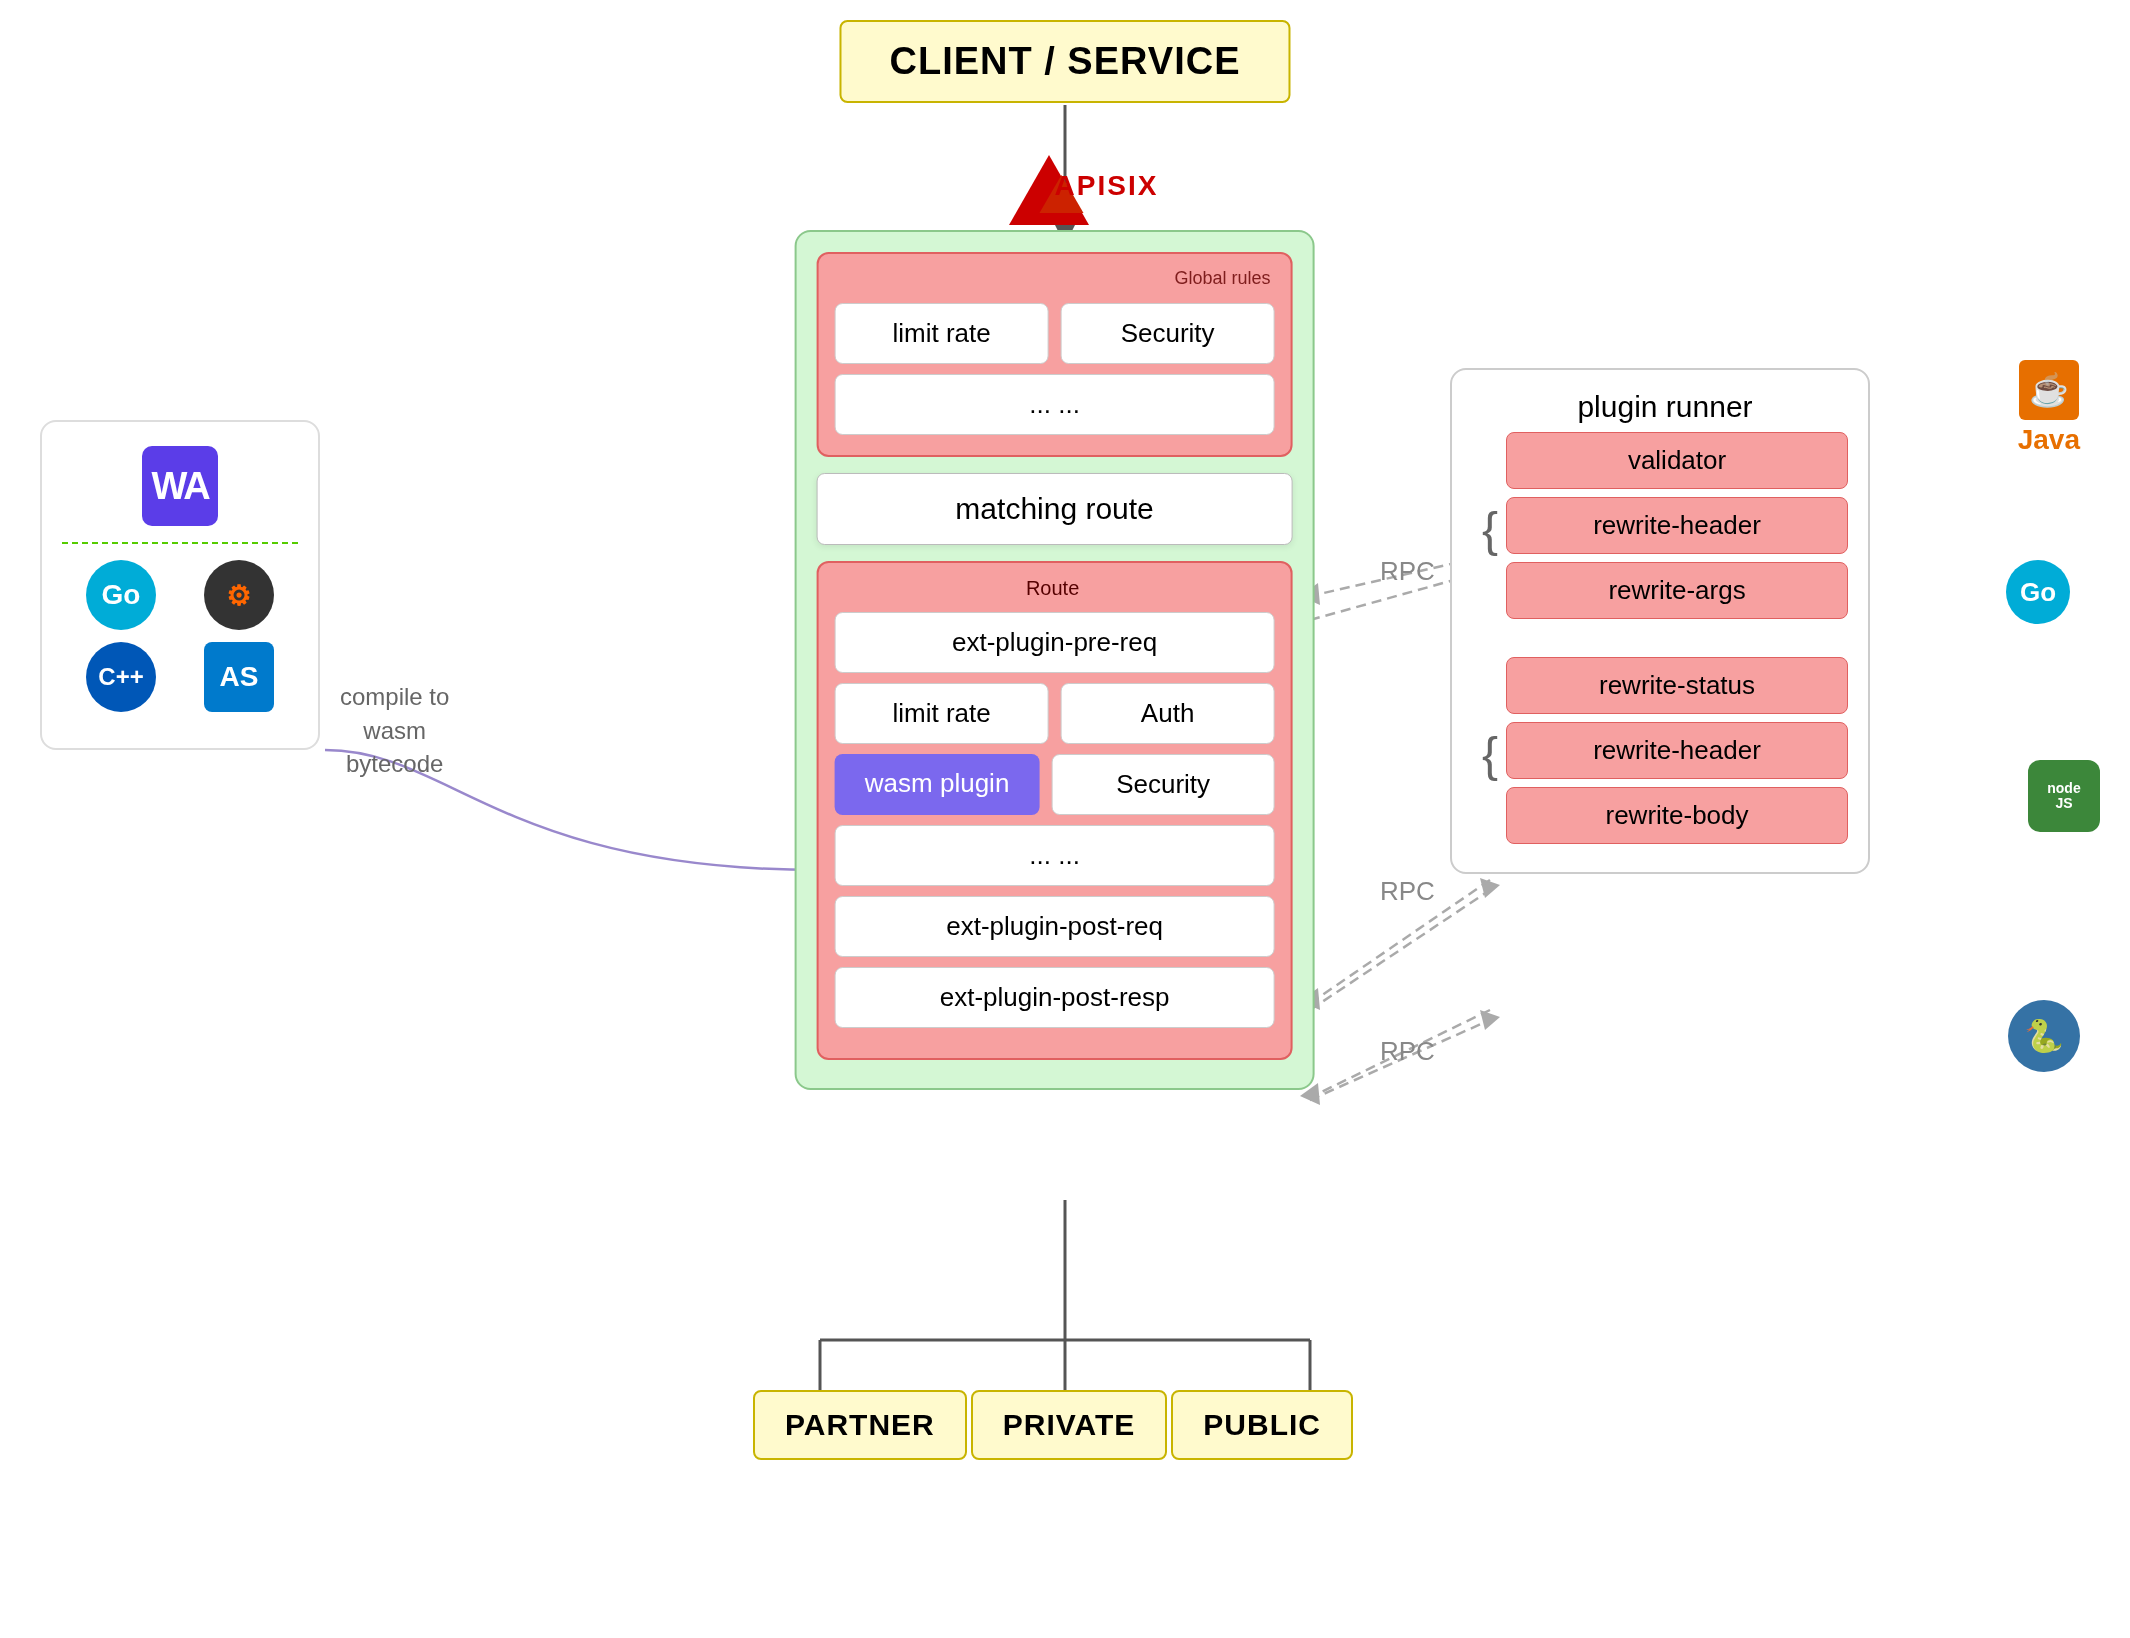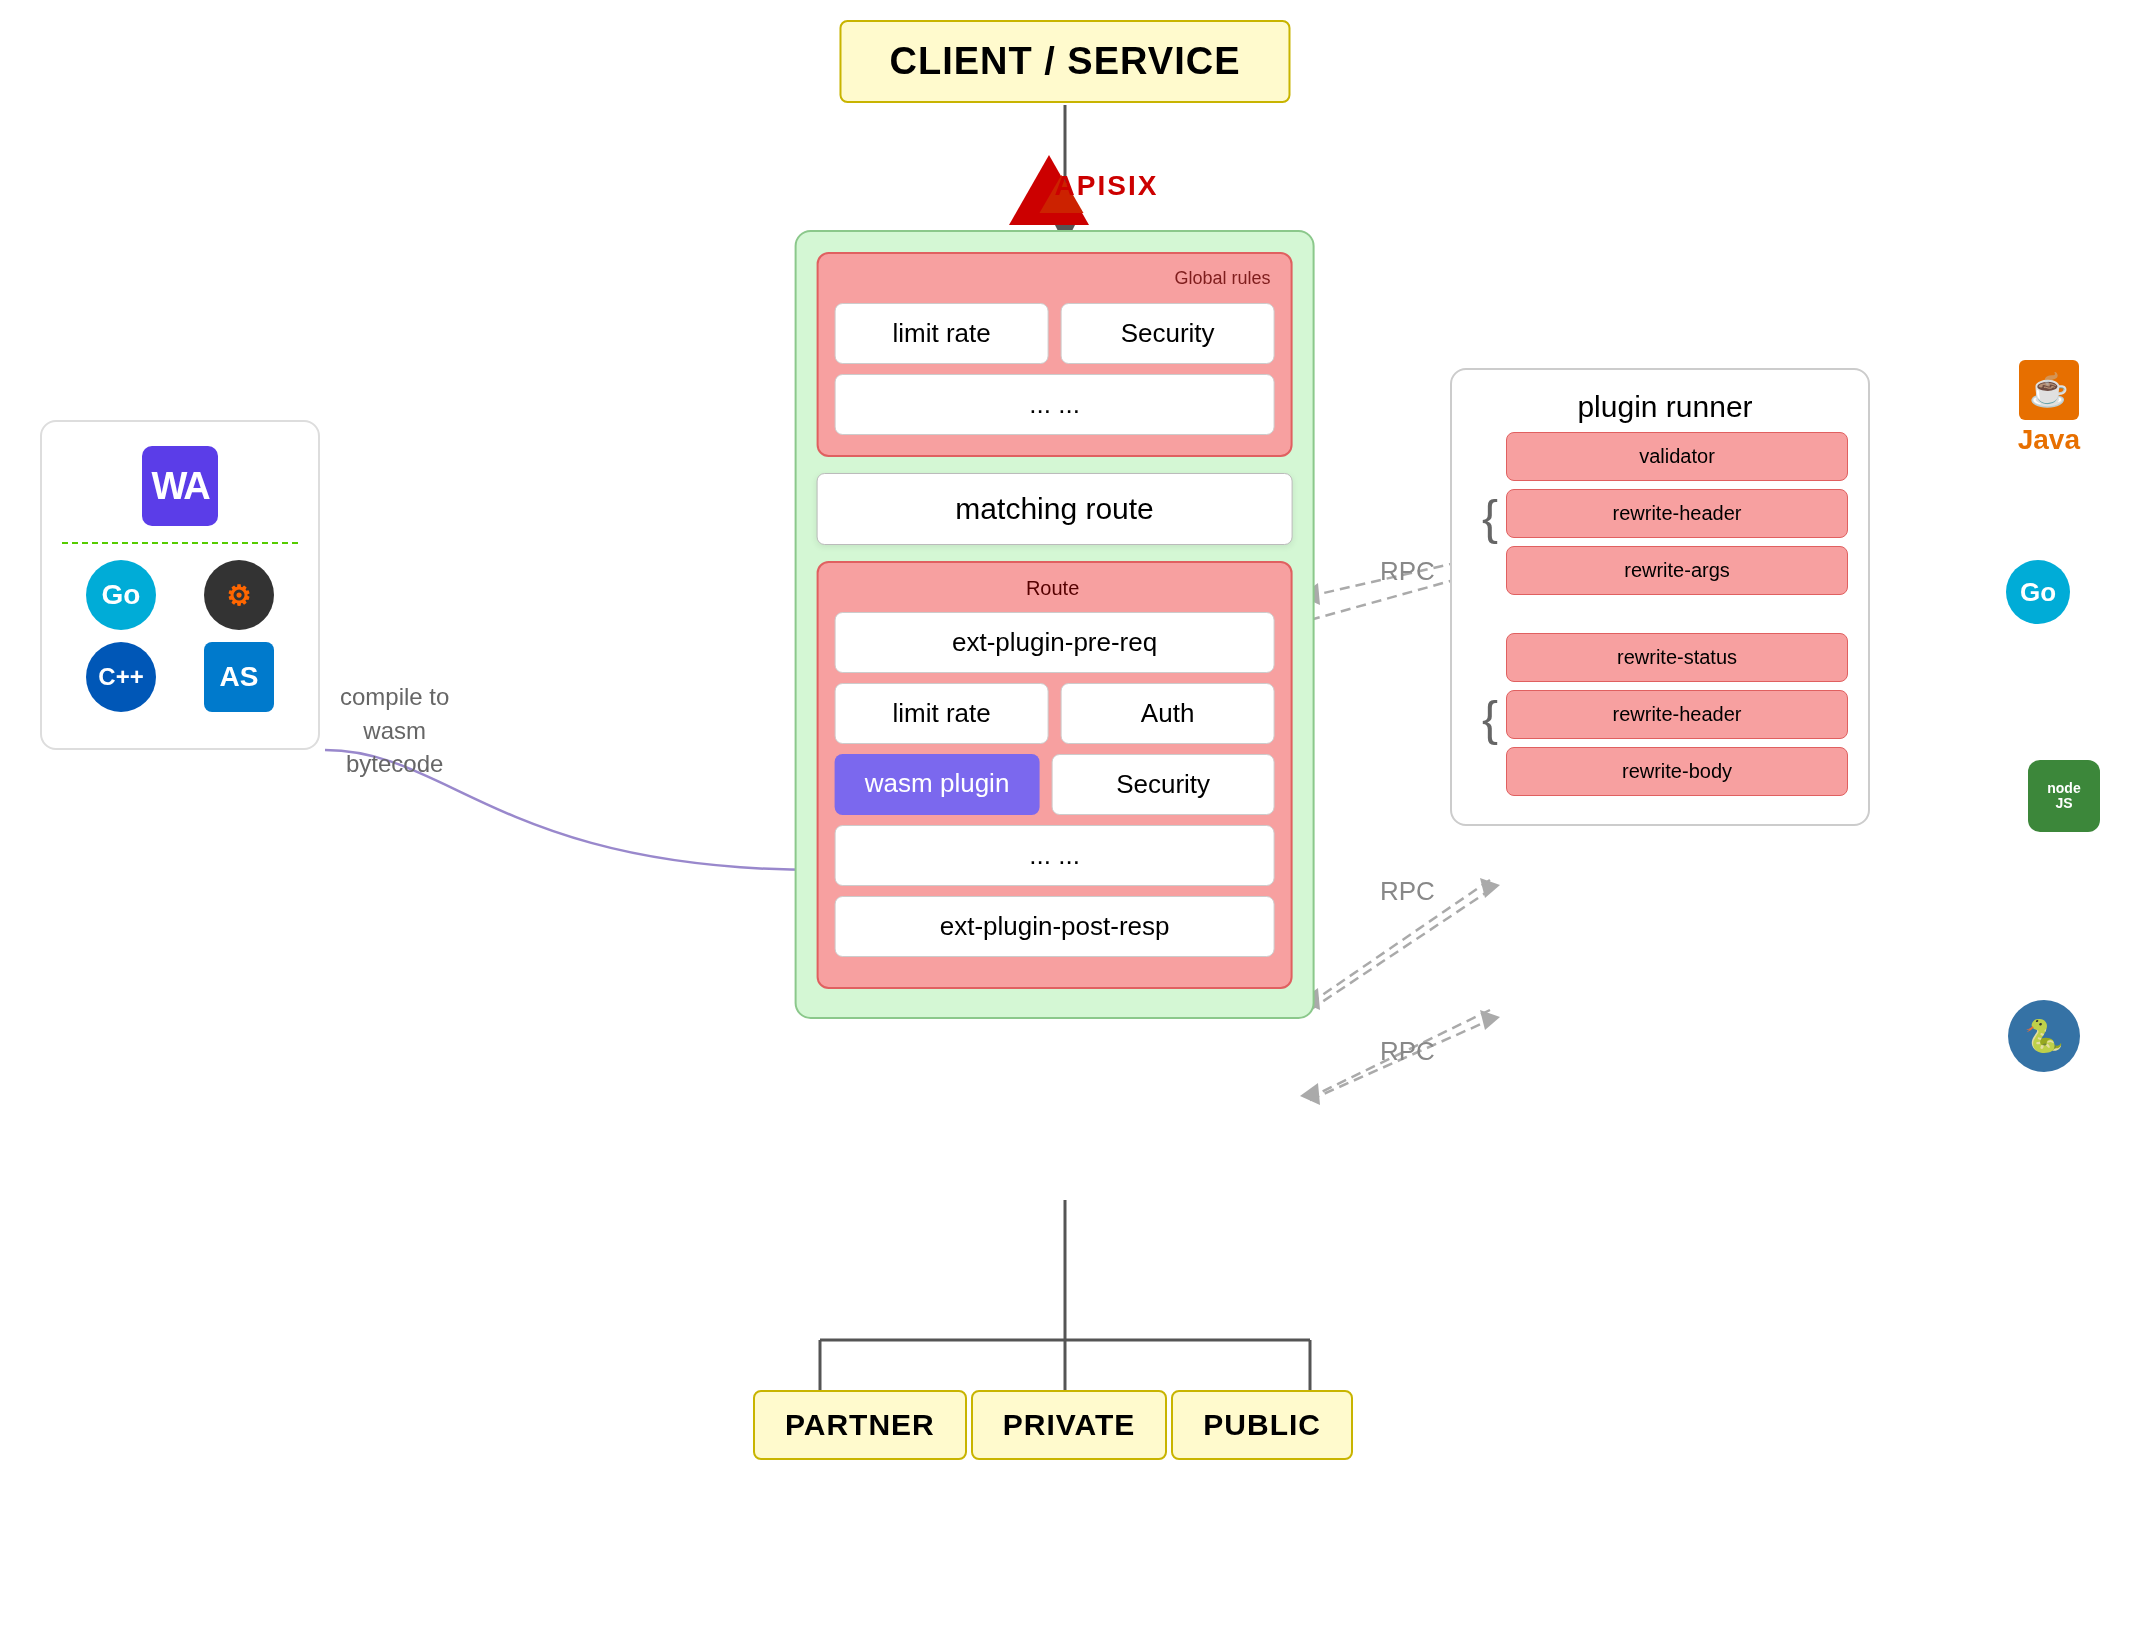--- a/index.html
+++ b/index.html
@@ -290,21 +290,21 @@
     .plugin-runner-title {
       font-size: 30px;
       text-align: center;
       margin-bottom: 8px;
     }
     .rpc-item {
       background: #f7a0a0;
       border: 1.5px solid #e06060;
       border-radius: 8px;
       padding: 12px 16px;
-      font-size: 20px;
+      font-size: 26px;
       text-align: center;
       margin-bottom: 8px;
     }
     .rpc-brace {
       font-size: 48px;
       color: #666;
       line-height: 1;
       margin-right: 8px;
       display: inline-block;
       vertical-align: middle;
@@ -489,20 +489,23 @@
       <div class="plugin-box">Auth</div>
     </div>
     <div class="plugin-row">
       <div class="wasm-plugin-box">wasm plugin</div>
       <div class="plugin-box">Security</div>
     </div>
     <div class="plugin-row">
       <div class="plugin-box-dots">... ...</div>
     </div>
     <div class="plugin-row">
+      <div class="plugin-box" style="flex:1">ext-plugin-post-req</div>
+    </div>
+    <div class="plugin-row">
       <div class="plugin-box" style="flex:1">ext-plugin-post-resp</div>
     </div>
   </div>
 </div>
 
 <div class="left-panel">
   <div class="wa-badge">WA</div>
   <hr class="left-divider">
   <div class="left-icons-row">
     <div class="go-icon">Go</div>

